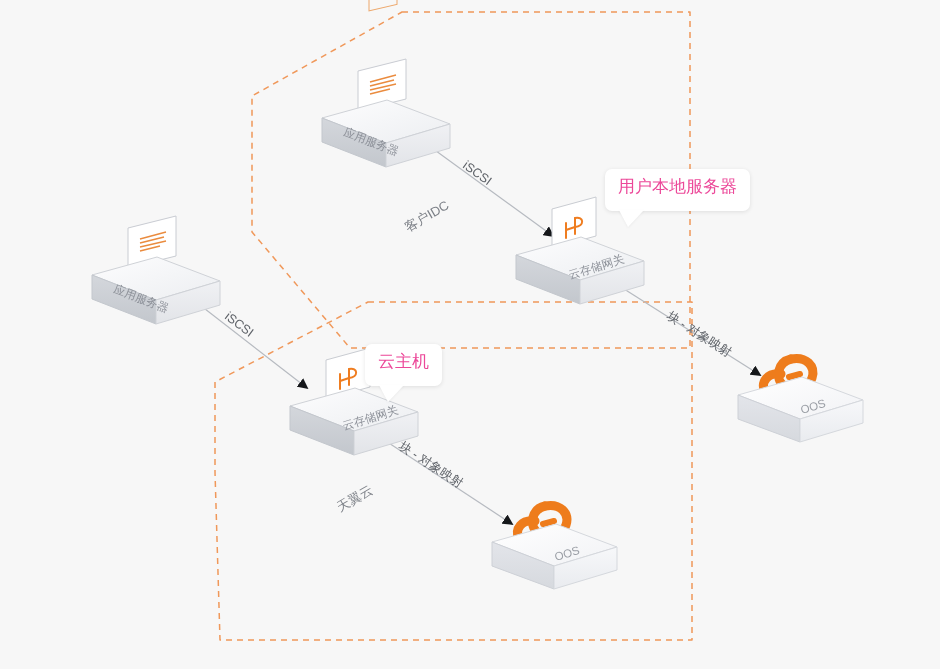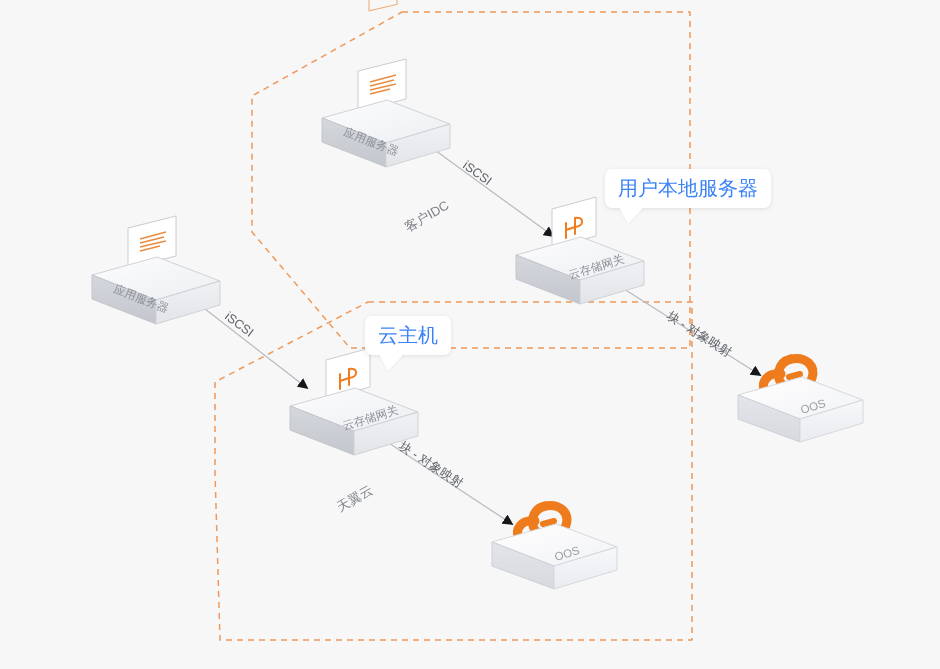--- a/index.html
+++ b/index.html
@@ -3,33 +3,33 @@
 <meta charset="utf-8">
 <style>
   html,body{margin:0;padding:0;background:#f7f7f7;}
   body{width:940px;height:669px;overflow:hidden;
        font-family:"Liberation Sans","DejaVu Sans",sans-serif;}
   #stage{position:relative;width:940px;height:669px;background:#f7f7f7;}
   #stage svg{position:absolute;left:0;top:0;}
   .callout{
     position:absolute;background:#fff;border-radius:7px;
     box-shadow:0 1px 4px rgba(0,0,0,.10);
-    color:#3b82f6;font-size:20px;line-height:1;
-    padding:9px 13px 10px 13px;white-space:nowrap;z-index:40;
+    color:#ec4899;font-size:17px;line-height:1;
+    padding:9px 13px 16px 13px;white-space:nowrap;z-index:40;
   }
   .callout .tail{
     position:absolute;width:0;height:0;
     border-left:9px solid transparent;
     border-right:16px solid transparent;
     border-top:17px solid #fff;
     left:14px;bottom:-16px;
     filter:drop-shadow(0 1px 1px rgba(0,0,0,.05));
   }
   #co-local{left:605px;top:169px;}
-  #co-host{left:365px;top:316px;}
+  #co-host{left:365px;top:344px;}
 </style>
 </head>
 <body>
 
 <div id="stage">
 
   <svg width="940" height="669" viewBox="0 0 940 669">
     <defs>
       <linearGradient id="topFace" x1="0" y1="0" x2="1" y2="1">
         <stop offset="0" stop-color="#fdfdfe"></stop>

